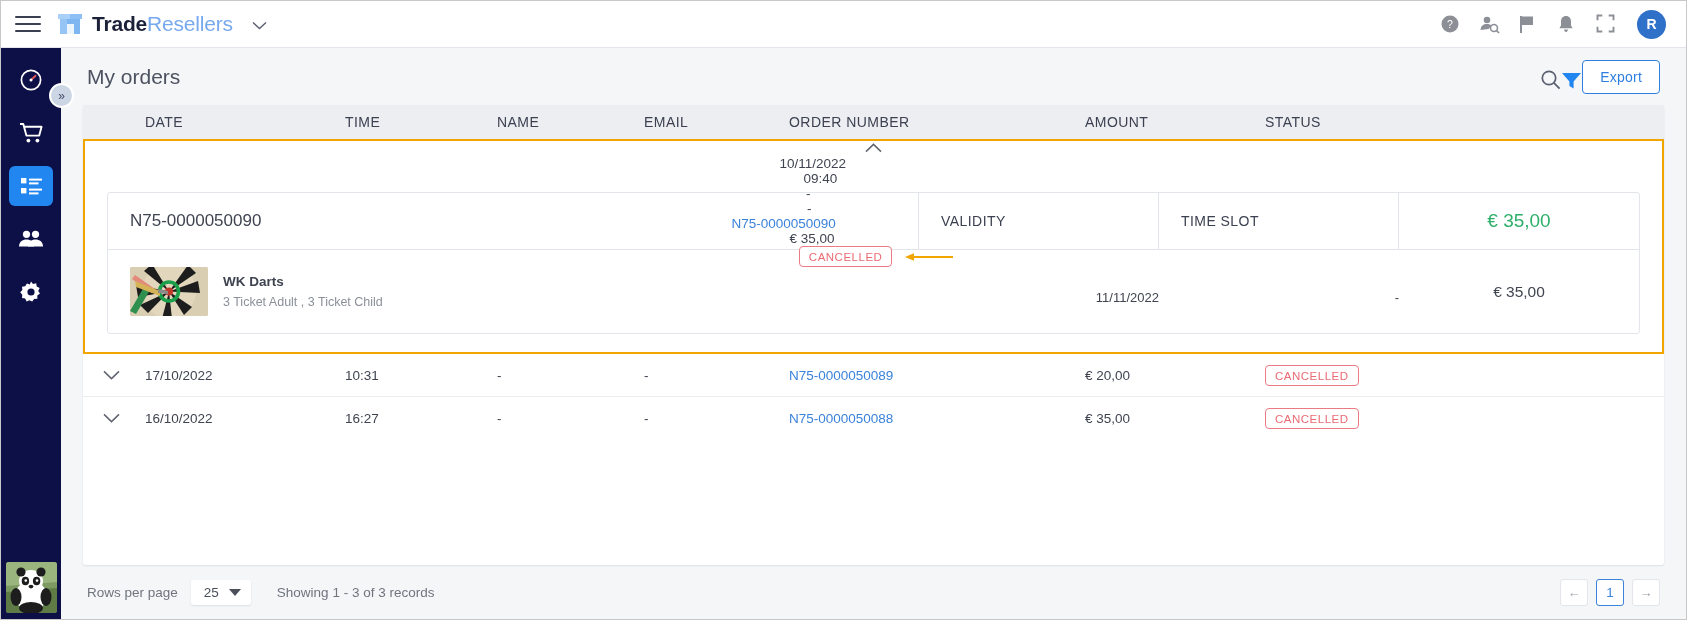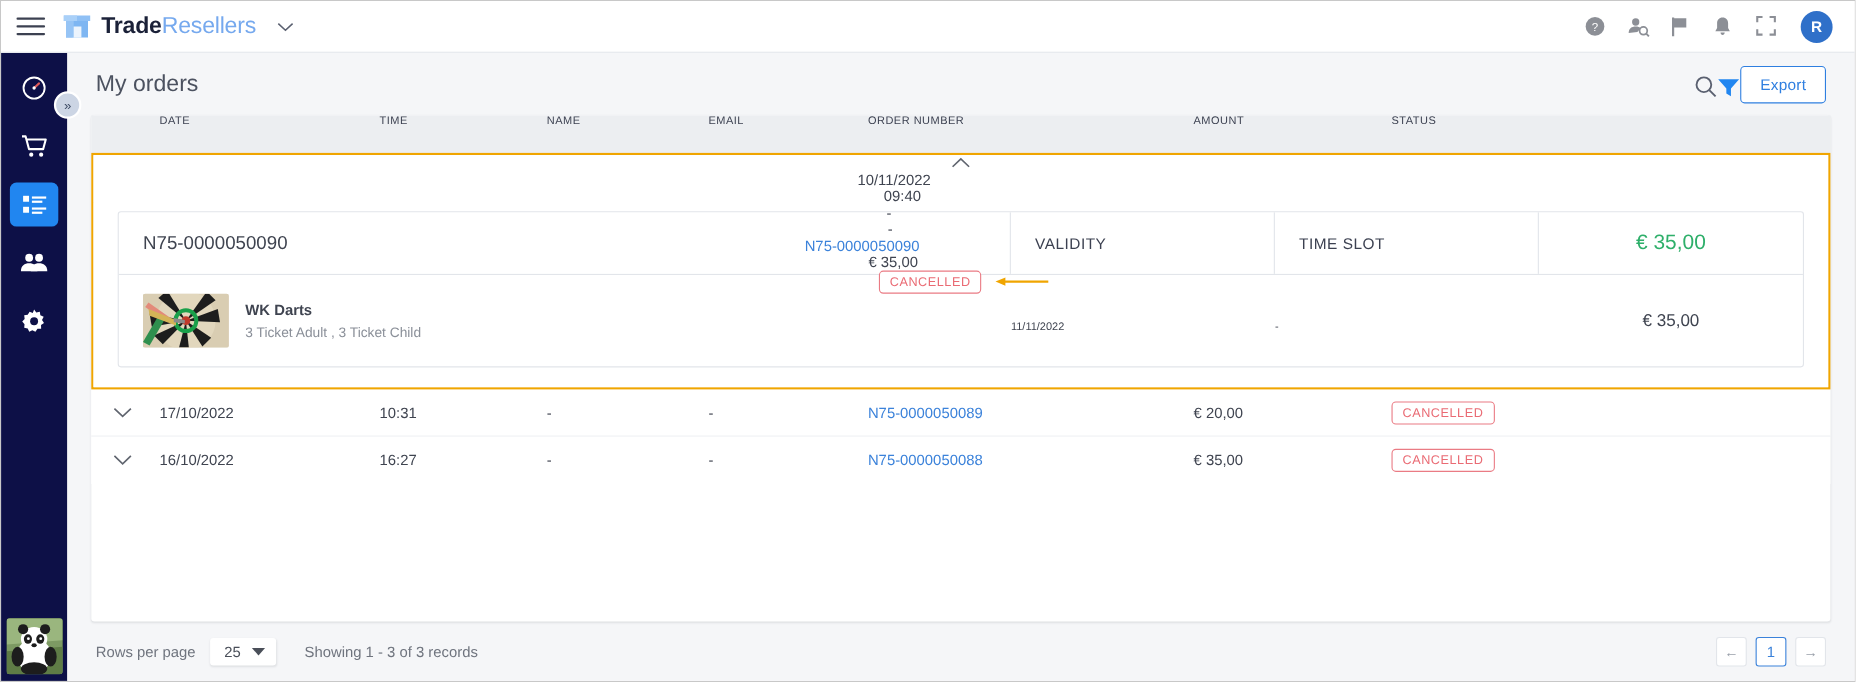--- a/index.html
+++ b/index.html
@@ -107,24 +107,24 @@
     letter-spacing: .2px;
   }
 
   
   .table-card {
     background: #ffffff; border-radius: 3px;
     box-shadow: 0 1px 2px rgba(20,25,40,.10);
     flex: 1; display: flex; flex-direction: column; min-height: 0;
   }
   .thead {
-    display: flex; align-items: flex-start;
+    display: flex; align-items: center;
     height: 34px; min-height: 34px;
     background: #eceef1;
-    font-size: 10px; color: #3c4151; letter-spacing: .45px;
+    font-size: 14px; color: #3c4151; letter-spacing: .45px;
     font-weight: normal;
   }
   .thead .th { padding: 0 6px; }
   .c-chev   { width: 56px; flex: none; display: flex; align-items: center; justify-content: center; }
   .c-date   { width: 200px; flex: none; }
   .c-time   { width: 152px; flex: none; }
   .c-name   { width: 147px; flex: none; }
   .c-email  { width: 145px; flex: none; }
   .c-order  { width: 296px; flex: none; }
   .c-amount { width: 180px; flex: none; }
@@ -188,22 +188,22 @@
     flex: 1; display: flex; align-items: center; gap: 15px;
     padding-left: 22px; min-width: 0;
   }
   .thumb {
     width: 78px; height: 49px; flex: none; border-radius: 2px;
     overflow: hidden; background: #d8cdb4; position: relative;
   }
   .p-name { font-size: 13.5px; color: #3f4450; font-weight: bold; margin-bottom: 6px; }
   .p-sub  { font-size: 12.5px; color: #8b9099; }
   .dr-col {
-    width: 240px; flex: none; text-align: left;
-    font-size: 10px; color: #3f4450; margin-top: 12px;
+    width: 240px; flex: none; text-align: right;
+    font-size: 13px; color: #3f4450; margin-top: 12px;
   }
   .dr-total {
     width: 240px; flex: none; text-align: center;
     font-size: 15.5px; color: #3f4450;
   }
 
   
   .tfoot {
     display: flex; align-items: center;
     height: 54px; min-height: 54px;

